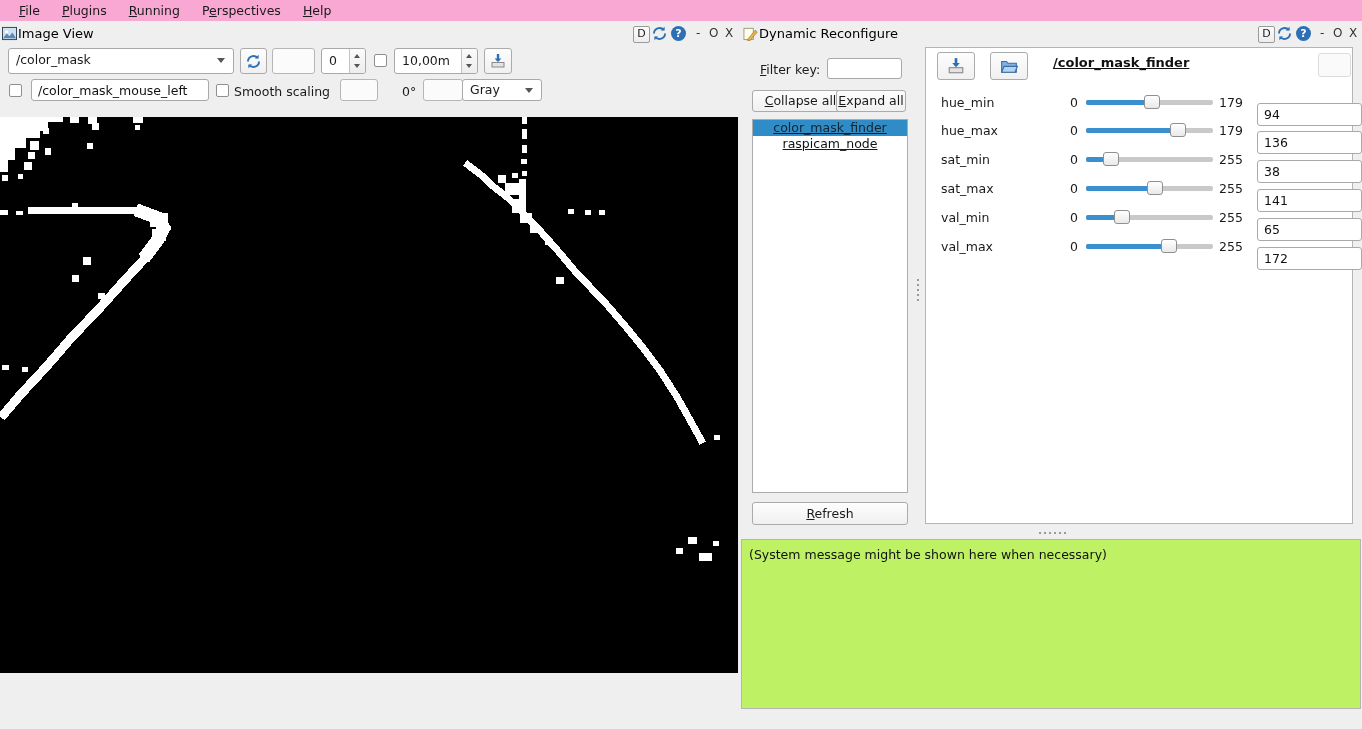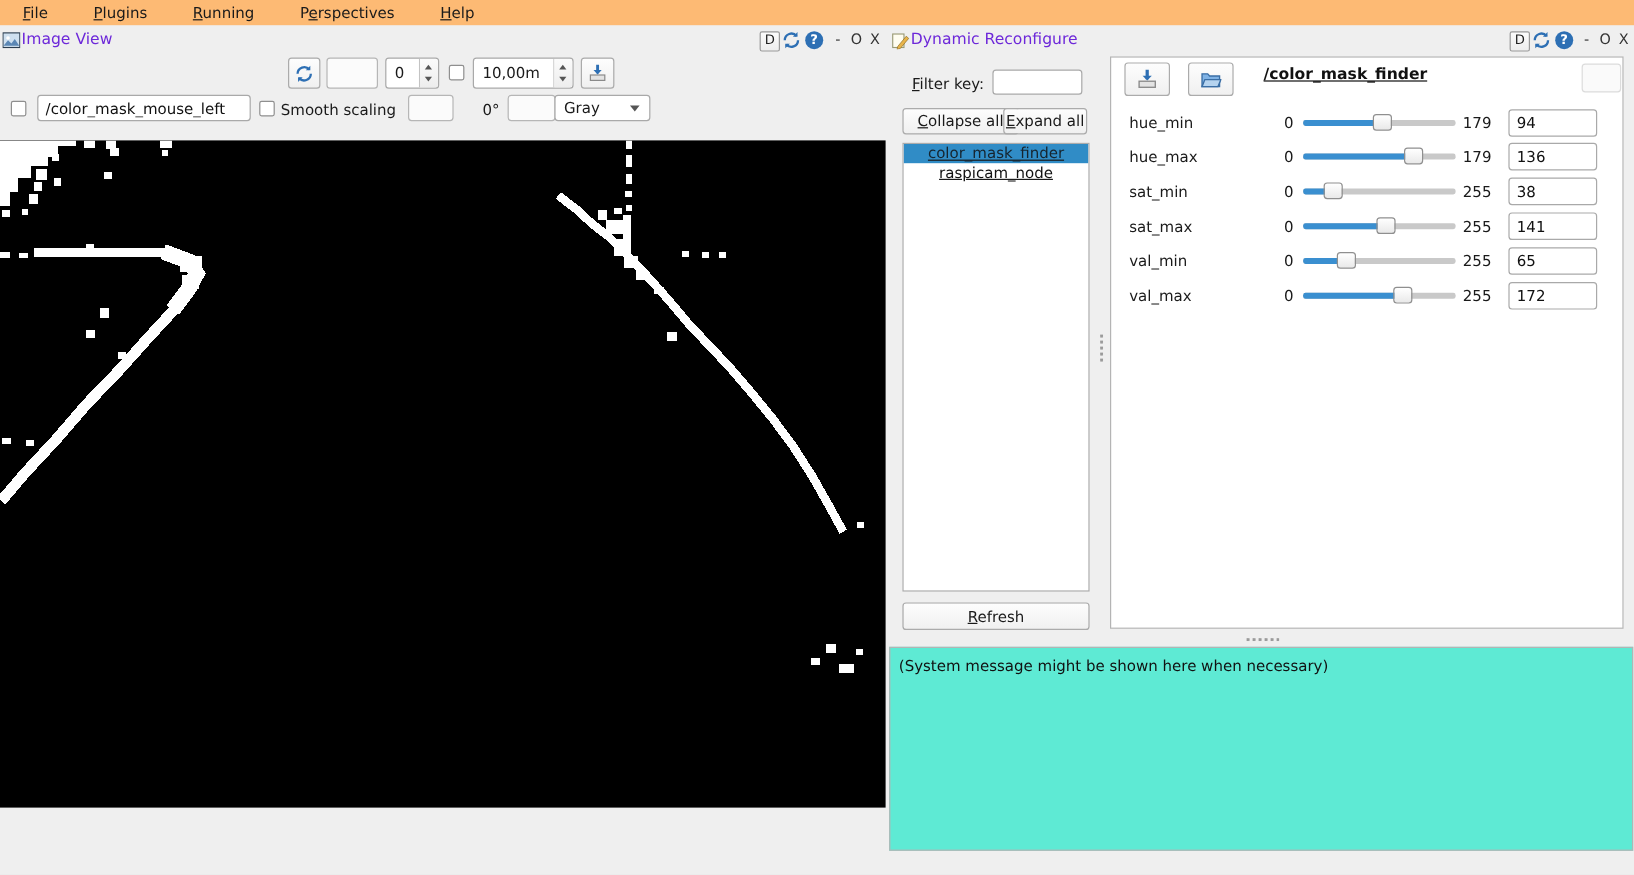--- a/index.html
+++ b/index.html
@@ -1,25 +1,25 @@
 <!DOCTYPE html>
 <html style="--accent: #3a8fd0; --sel: #308cc6;"><head>
 <meta charset="utf-8">
 <style>
   html,body{margin:0;padding:0;background:#e9e9e9;}
   body{font-family:"DejaVu Sans","Liberation Sans",sans-serif;font-size:12.5px;color:#1a1a1a;}
   .window{position:relative;width:1362px;height:729px;background:#efefef;overflow:hidden;}
   u{text-decoration:underline;}
 
   
-  .menubar{position:absolute;left:0;top:0;width:100%;height:21px;display:flex;align-items:center;padding-left:8px;box-sizing:border-box;background:#fdba74;gap:16px;}
+  .menubar{position:absolute;left:0;top:0;width:100%;height:21px;display:flex;align-items:center;padding-left:8px;box-sizing:border-box;background:#f9a8d4;}
   .menu-item{padding:2px 11px 3px 11px;cursor:default;}
 
   
-  .dock-title{position:absolute;font-size:13px;color:#6d28d9;}
+  .dock-title{position:absolute;font-size:13px;color:#000000;}
   .tb-ico{position:absolute;width:17px;height:17px;display:inline-block;}
   .tb-box{position:absolute;width:15px;height:15px;border:1px solid #9a9a9a;border-radius:2px;background:linear-gradient(#fcfcfc,#ededed);font-size:11px;text-align:center;line-height:14px;color:#222;}
   .tb-glyph{position:absolute;font-size:12px;color:#333;}
   .help-ico{border-radius:50%;background:#2d6fb4;color:#fff;font-size:11px;font-weight:bold;text-align:center;line-height:15px;width:15px;height:15px;}
 
   
   .btn{position:absolute;background:linear-gradient(#fdfdfd,#f0f0f0);border:1px solid #ababab;border-radius:3px;box-sizing:border-box;text-align:center;color:#1a1a1a;}
   .tf{position:absolute;background:#ffffff;border:1px solid #a9a9a9;border-radius:3px;box-sizing:border-box;font-family:"DejaVu Sans","Liberation Sans",sans-serif;font-size:12.5px;color:#111;}
   .tf-empty{background:#fbfbfb;border:1px solid #b6b6b6;}
   .dd{position:absolute;background:#fff;border:1px solid #a9a9a9;border-radius:3px;box-sizing:border-box;}
@@ -47,24 +47,24 @@
   .rec-pane{position:absolute;left:925px;top:47px;width:428px;height:477px;background:#fff;border:1px solid #b4b4b4;box-sizing:border-box;}
   .rec-title{position:absolute;left:127px;top:7px;font-weight:bold;font-size:13px;text-decoration:underline;color:#111;}
   .flat-box{position:absolute;left:392px;top:5px;width:31px;height:22px;border:1px solid #dcdcdc;border-radius:3px;background:#fafafa;}
   .param-row{position:absolute;left:0;width:428px;height:23px;}
   .p-label{position:absolute;left:15px;top:4px;}
   .p-min{position:absolute;left:130px;top:4px;width:22px;text-align:right;}
   .p-track{position:absolute;left:160px;top:9px;width:127px;height:5px;background:#c9c9c9;border-radius:2px;}
   .p-fill{position:absolute;left:0;top:0;height:5px;background:var(--accent,#3a8fd0);border-radius:2px;}
   .p-handle{position:absolute;top:-5px;width:16px;height:14px;background:linear-gradient(#ffffff,#e9e9e9);border:1px solid #8f8f8f;border-radius:3px;box-sizing:border-box;}
   .p-max{position:absolute;left:293px;top:4px;}
-  .p-input{left:331px;top:0;width:74px;height:23px;padding:0 0 0 6px;}
-
-  
-  .msg-box{position:absolute;left:741px;top:539px;width:620px;height:170px;background:#5eead4;border:1px solid #b4b4b4;box-sizing:border-box;}
+  .p-input{left:331px;top:12px;width:105px;height:23px;padding:0 0 0 6px;}
+
+  
+  .msg-box{position:absolute;left:741px;top:539px;width:620px;height:170px;background:#bef264;border:1px solid #b4b4b4;box-sizing:border-box;}
   .msg-text{position:absolute;left:7px;top:7px;color:#111;}
 
   .splitter-h{position:absolute;left:1038px;top:531px;width:28px;height:4px;
     background:radial-gradient(circle 1.2px at 2px 2px,#9a9a9a 1.2px,transparent 1.3px) 0 0/5px 4px repeat-x;}
   .splitter-v{position:absolute;left:916px;top:278px;width:4px;height:24px;
     background:radial-gradient(circle 1.2px at 2px 2px,#9a9a9a 1.2px,transparent 1.3px) 0 0/4px 5px repeat-y;}
 </style>
 </head>
 <body>
 
@@ -94,20 +94,24 @@
         <path d="M2.8 8a5.2 5.2 0 0 1 9.2-3.3" stroke="#2d6fb4" stroke-width="1.8" fill="none"></path>
         <path d="M12.8 1.6v3.6H9.2z" fill="#2d6fb4"></path>
         <path d="M3.2 14.4v-3.6h3.6z" fill="#2d6fb4"></path>
       </svg>
   </span>
   <span class="tb-ico help-ico" style="left:671px;top:26px;width:15px;height:15px;"><span>?</span></span>
   <span class="tb-glyph" style="left:696px;top:26px;">-</span>
   <span class="tb-glyph" style="left:709px;top:26px;">O</span>
   <span class="tb-glyph" style="left:725px;top:26px;">X</span>
 
+  <div class="dd" style="left:8px;top:48px;width:226px;height:26px;">
+    <span class="dd-label">/color_mask</span>
+    <span class="dd-arrow"></span>
+  </div>
   <div class="btn" style="left:240px;top:48px;width:27px;height:26px;">
     <svg width="17" height="17" viewBox="0 0 16 16" style="margin-top:4px;">
         <path d="M13.2 8a5.2 5.2 0 0 1-9.2 3.3" stroke="#2d6fb4" stroke-width="1.8" fill="none"></path>
         <path d="M2.8 8a5.2 5.2 0 0 1 9.2-3.3" stroke="#2d6fb4" stroke-width="1.8" fill="none"></path>
         <path d="M12.8 1.6v3.6H9.2z" fill="#2d6fb4"></path>
         <path d="M3.2 14.4v-3.6h3.6z" fill="#2d6fb4"></path>
       </svg>
   </div>
   <div class="tf tf-empty" style="left:272px;top:48px;width:43px;height:26px;"></div>
   <div class="spin" style="left:321px;top:48px;width:45px;height:26px;">

